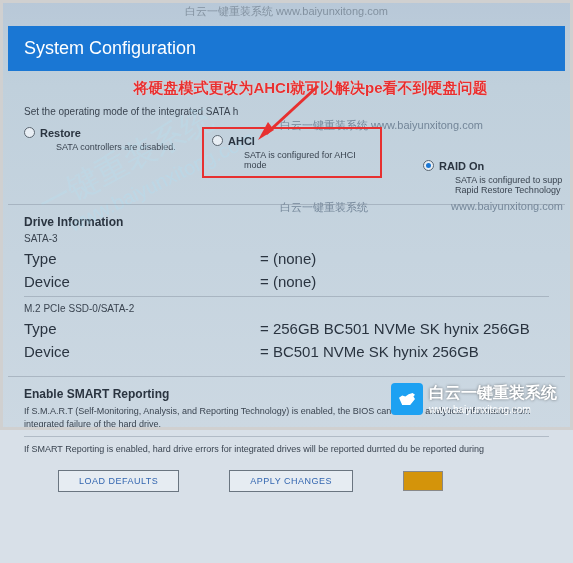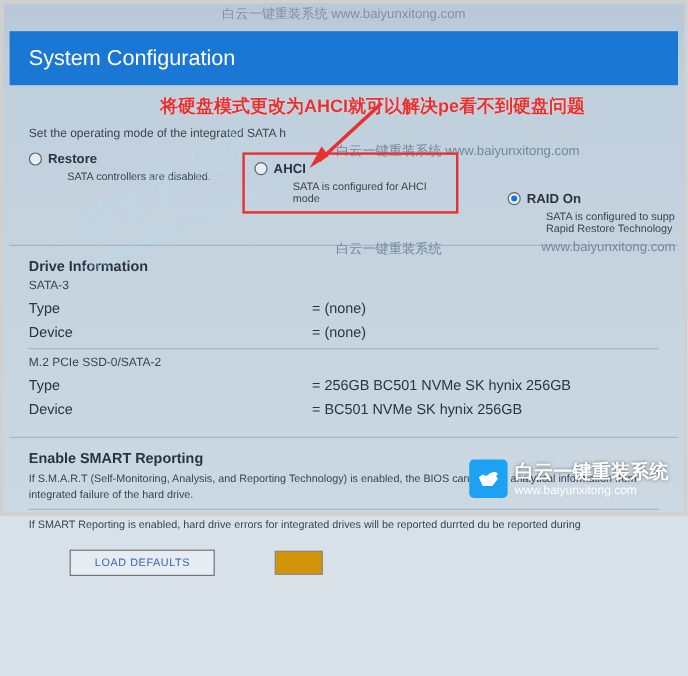--- a/index.html
+++ b/index.html
@@ -25,21 +25,21 @@
     .radio.checked::after{content:"";width:5px;height:5px;border-radius:50%;background:#1a77d4;display:block;}
     .opt-label{font-size:11px;font-weight:bold;color:#2a3440;}
     .opt-desc{font-size:9px;color:#3a4450;margin-top:3px;margin-left:32px;}
     .highlight-box{border:2px solid #e73030;padding:6px 8px;position:relative;left:-6px;width:180px;}
     .opt1{width:170px;}
     .opt3{position:absolute;right:10px;top:160px;width:140px;}
     hr{border:none;border-top:1px solid #8a96a4;margin:6px 0;opacity:0.5;}
     .info-section{padding:4px 16px;}
     .info-title{font-size:12px;font-weight:bold;color:#2a3440;margin-bottom:4px;}
     .info-sub{font-size:10px;color:#3a4450;margin-bottom:6px;}
-    .info-row{display:flex;font-size:12px;color:#2a3440;margin-bottom:6px;align-items:center;}
+    .info-row{display:flex;font-size:15px;color:#2a3440;margin-bottom:6px;align-items:center;}
     .info-key{width:236px;}
     .info-val{flex:1;}
     .smart-text{font-size:9px;color:#3a4450;line-height:1.4;margin-top:4px;max-width:555px;}
     .btn-row{display:flex;gap:50px;padding:10px 50px 4px;align-items:center;text-align:center;}
     .btn{font-size:9px;color:#3366b0;border:1px solid #6a7580;background:#e6ecf2;padding:5px 20px;letter-spacing:0.5px;cursor:pointer;}
     .small-box{width:40px;height:20px;background:#d4940a;border:1px solid #888;}
     .footer-logo{position:absolute;bottom:15px;right:16px;display:flex;align-items:center;gap:6px;z-index:10;}
     .bird{width:32px;height:32px;background:#1da1f2;border-radius:4px;position:relative;display:flex;align-items:center;justify-content:center;}
     .bird::after{content:"";width:16px;height:12px;background:#fff;clip-path:polygon(0 40%,20% 20%,40% 30%,60% 10%,85% 0%,100% 15%,90% 30%,100% 50%,70% 100%,20% 100%);}
     .footer-text{color:#fff;font-size:16px;font-weight:bold;text-shadow:0 0 3px rgba(0,0,0,0.5);}
@@ -135,20 +135,21 @@
 
   <div class="info-section">
     <div class="info-title">Enable SMART Reporting</div>
     <div class="smart-text">If S.M.A.R.T (Self-Monitoring, Analysis, and Reporting Technology) is enabled, the BIOS can receive analytical information from integrated failure of the hard drive.</div>
     <hr style="margin:6px 0">
     <div class="smart-text">If SMART Reporting is enabled, hard drive errors for integrated drives will be reported durrted du be reported during</div>
   </div>
 
   <div class="btn-row">
     <div class="btn">LOAD DEFAULTS</div>
+    <div class="btn">APPLY CHANGES</div>
     <div class="small-box"></div>
   </div>
 
   <div class="footer-logo">
     <div class="bird"></div>
     <div>
       <div class="footer-text">白云一键重装系统</div>
       <div class="footer-url">www.baiyunxitong.com</div>
     </div>
   </div>

